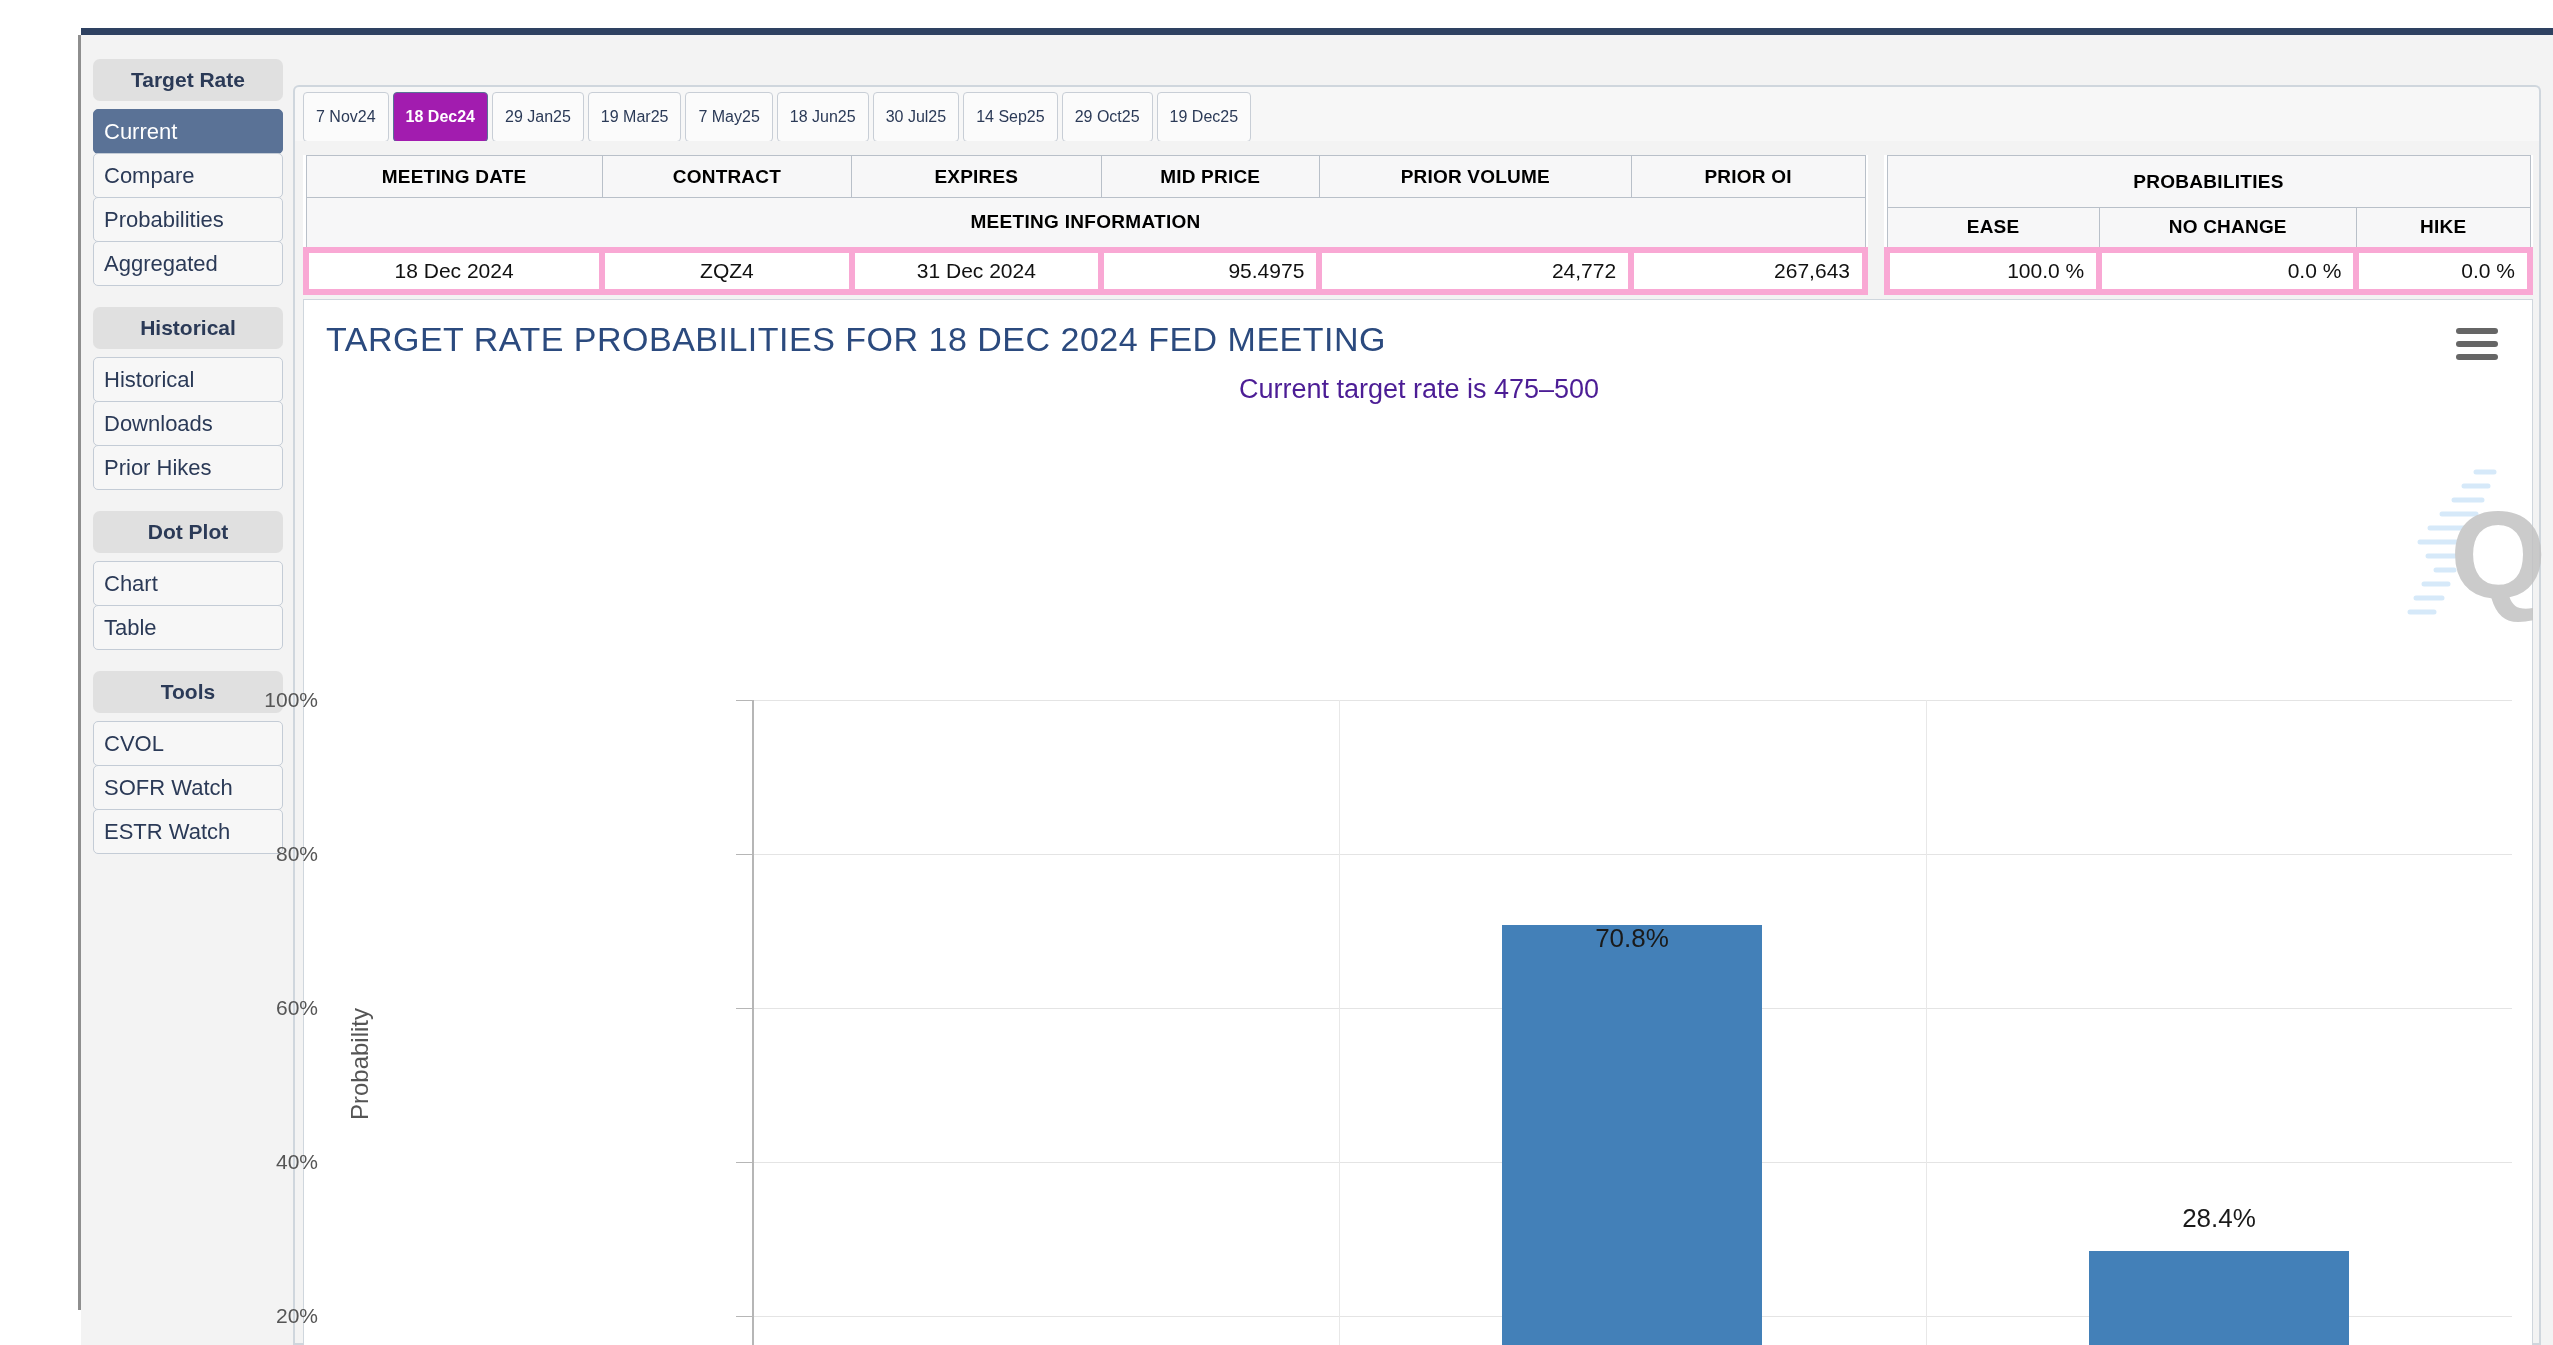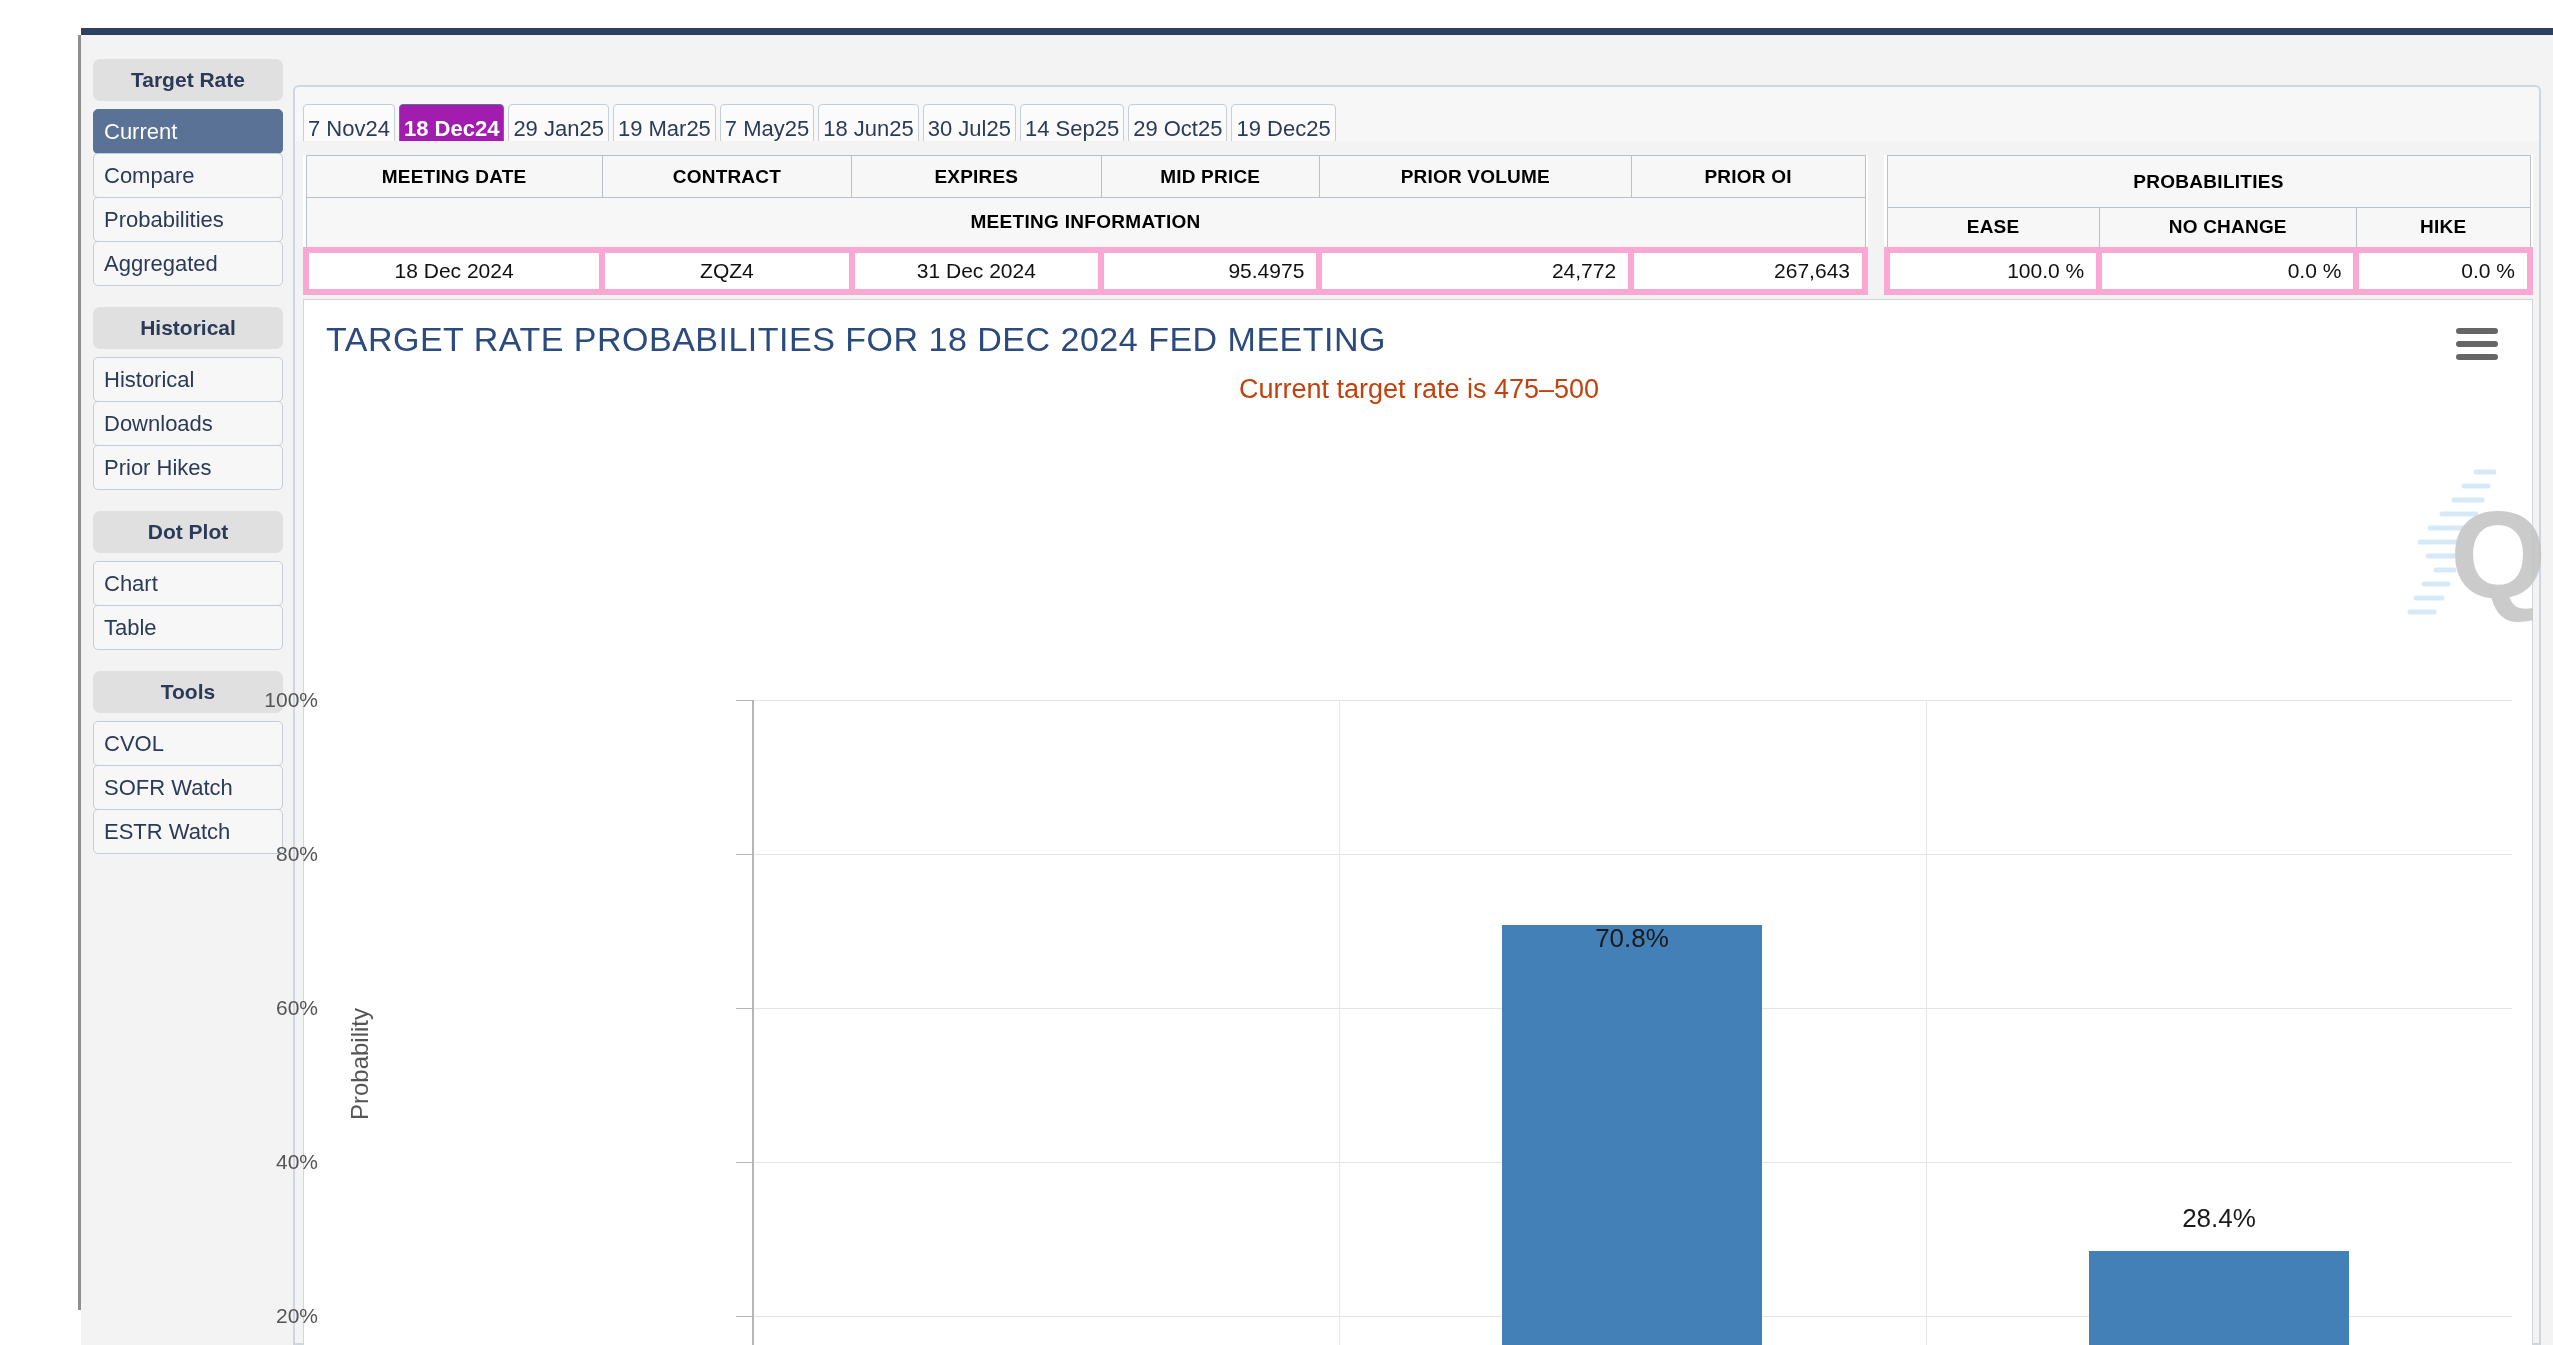--- a/index.html
+++ b/index.html
@@ -70,25 +70,24 @@
     position: absolute; left: 0; top: 26px;
     width: 2248px; height: 56px;
     border-top: 2px solid #cfd6dd;
     border-left: 2px solid #cfd6dd;
     border-right: 2px solid #cfd6dd;
     border-top-left-radius: 6px; border-top-right-radius: 6px;
     background: #f7f7f7;
   }
   #tabs { position: absolute; left: 8px; top: 5px; display: flex; gap: 4px; }
   .tab {
-    height: 50px; line-height: 48px; padding: 0 4px;
+    height: 50px; line-height: 48px; padding: 0 12px;
     border: 1px solid #c8ced6; border-radius: 4px;
-    background: #fbfbfb; color: #2b3a57; font-size: 22px;
+    background: #fbfbfb; color: #2b3a57; font-size: 16px;
     white-space: nowrap;
-    margin-top: 12px;
   }
   .tab.active { background: #a21caf; border-color: #5a7296; color: #ffffff; font-weight: bold; }
 
   
   #panel {
     position: absolute; left: 0; top: 82px; width: 2248px; height: 1204px;
     border: 2px solid #cfd6dd; border-top: none;
     background: #f3f3f3;
   }
 
@@ -126,21 +125,21 @@
     width: 2230px; height: 1122px;
     background: #ffffff; border: 1px solid #cfd6dd;
   }
   #chart-title {
     position: absolute; left: 22px; top: 20px;
     font-size: 34px; color: #2b4a7e; letter-spacing: .5px;
     font-family: "Liberation Sans", sans-serif;
   }
   #chart-subtitle {
     position: absolute; left: 0; top: 74px; width: 2230px; text-align: center;
-    font-size: 27px; color: #c2410c;
+    font-size: 27px; color: #4c1d95;
   }
   #hamburger {
     position: absolute; right: 34px; top: 28px; width: 42px; height: 32px;
     cursor: pointer;
   }
   #hamburger span {
     display: block; height: 6px; border-radius: 3px; background: #666; margin-bottom: 7px;
   }
 
   

